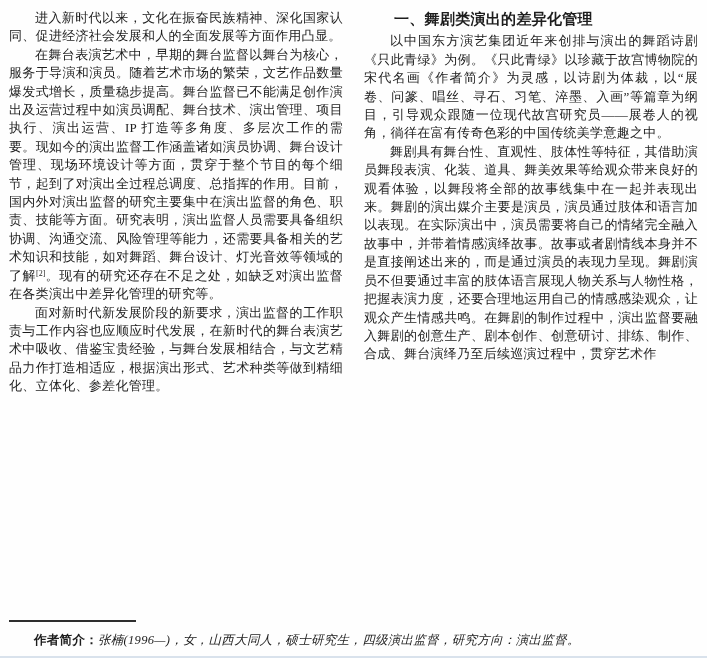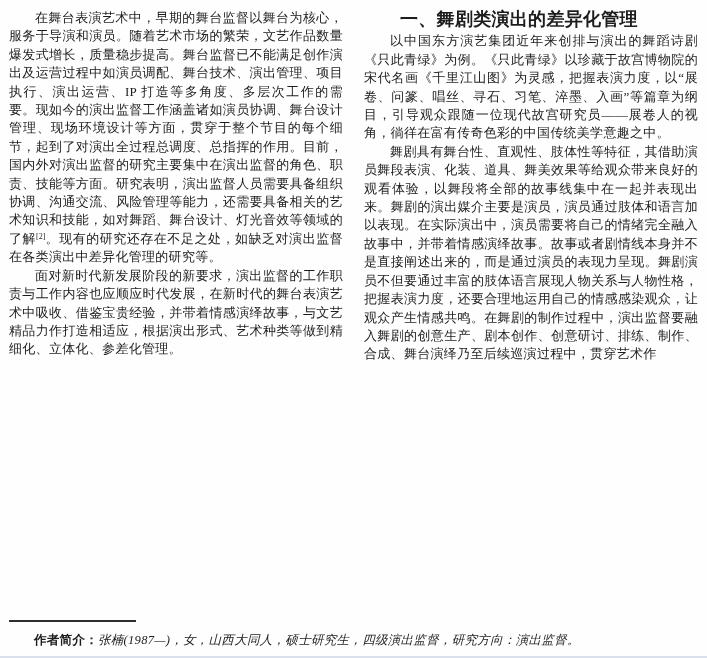--- a/index.html
+++ b/index.html
@@ -18,21 +18,21 @@
     margin: 0;
     font-size: 13px;
     line-height: 18.4px;
     text-indent: 2em;
     text-align: justify;
     text-justify: inter-character;
     letter-spacing: 0.3px;
   }
   .heading {
     margin: 1px 0 4px 0;
-    font-size: 18px;
+    font-size: 15px;
     line-height: 18.4px;
     text-indent: 2em;
     font-weight: bold;
     font-family: "Liberation Sans", "DejaVu Sans", sans-serif;
     letter-spacing: 0.3px;
   }
   sup.ref {
     font-size: 8px;
     line-height: 0;
     vertical-align: 4px;
@@ -67,31 +67,32 @@
     height: 2px;
     background: #d9e2ec;
   }
 </style>
 </head>
 <body>
 
 <div class="page">
   <div class="columns">
     <div class="col">
+        <p class="para">进入新时代以来，文化在振奋民族精神、深化国家认同、促进经济社会发展和人的全面发展等方面作用凸显。</p>
         <p class="para">在舞台表演艺术中，早期的舞台监督以舞台为核心，服务于导演和演员。随着艺术市场的繁荣，文艺作品数量爆发式增长，质量稳步提高。舞台监督已不能满足创作演出及运营过程中如演员调配、舞台技术、演出管理、项目执行、演出运营、IP 打造等多角度、多层次工作的需要。现如今的演出监督工作涵盖诸如演员协调、舞台设计管理、现场环境设计等方面，贯穿于整个节目的每个细节，起到了对演出全过程总调度、总指挥的作用。目前，国内外对演出监督的研究主要集中在演出监督的角色、职责、技能等方面。研究表明，演出监督人员需要具备组织协调、沟通交流、风险管理等能力，还需要具备相关的艺术知识和技能，如对舞蹈、舞台设计、灯光音效等领域的了解<sup class="ref">[2]</sup>。现有的研究还存在不足之处，如缺乏对演出监督在各类演出中差异化管理的研究等。</p>
-        <p class="para">面对新时代新发展阶段的新要求，演出监督的工作职责与工作内容也应顺应时代发展，在新时代的舞台表演艺术中吸收、借鉴宝贵经验，并带着情感演绎故事，与文艺精品力作打造相适应，根据演出形式、艺术种类等做到精细化、立体化、参差化管理。</p>
+        <p class="para">面对新时代新发展阶段的新要求，演出监督的工作职责与工作内容也应顺应时代发展，在新时代的舞台表演艺术中吸收、借鉴宝贵经验，与舞台发展相结合，与文艺精品力作打造相适应，根据演出形式、艺术种类等做到精细化、立体化、参差化管理。</p>
       </div>
     <div class="col">
       <h2 class="heading">一、舞剧类演出的差异化管理</h2>
       <div>
-          <p class="para">以中国东方演艺集团近年来创排与演出的舞蹈诗剧《只此青绿》为例。《只此青绿》以珍藏于故宫博物院的宋代名画《千里江山图》为灵感，把握表演力度，以“展卷、问篆、唱丝、寻石、习笔、淬墨、入画”等篇章为纲目，引导观众跟随一位现代故宫研究员——展卷人的视角，徜徉在富有传奇色彩的中国传统美学意趣之中。</p>
+          <p class="para">以中国东方演艺集团近年来创排与演出的舞蹈诗剧《只此青绿》为例。《只此青绿》以珍藏于故宫博物院的宋代名画《作者简介》为灵感，以诗剧为体裁，以“展卷、问篆、唱丝、寻石、习笔、淬墨、入画”等篇章为纲目，引导观众跟随一位现代故宫研究员——展卷人的视角，徜徉在富有传奇色彩的中国传统美学意趣之中。</p>
           <p class="para">舞剧具有舞台性、直观性、肢体性等特征，其借助演员舞段表演、化装、道具、舞美效果等给观众带来良好的观看体验，以舞段将全部的故事线集中在一起并表现出来。舞剧的演出媒介主要是演员，演员通过肢体和语言加以表现。在实际演出中，演员需要将自己的情绪完全融入故事中，并带着情感演绎故事。故事或者剧情线本身并不是直接阐述出来的，而是通过演员的表现力呈现。舞剧演员不但要通过丰富的肢体语言展现人物关系与人物性格，把握表演力度，还要合理地运用自己的情感感染观众，让观众产生情感共鸣。在舞剧的制作过程中，演出监督要融入舞剧的创意生产、剧本创作、创意研讨、排练、制作、合成、舞台演绎乃至后续巡演过程中，贯穿艺术作</p>
         </div>
     </div>
   </div>
 
   <div class="footnote">
     <hr class="footnote-rule">
-    <p class="bio"><span class="bio-label">作者简介：</span><span class="bio-text">张楠(1987—)，女，山西大同人，硕士研究生，四级演出监督，研究方向：演出监督。</span></p>
+    <p class="bio"><span class="bio-label">作者简介：</span><span class="bio-text">张楠(1996—)，女，山西大同人，硕士研究生，四级演出监督，研究方向：演出监督。</span></p>
   </div>
 
   <div class="bottom-edge"></div>
 </div>
 
 </body></html>

